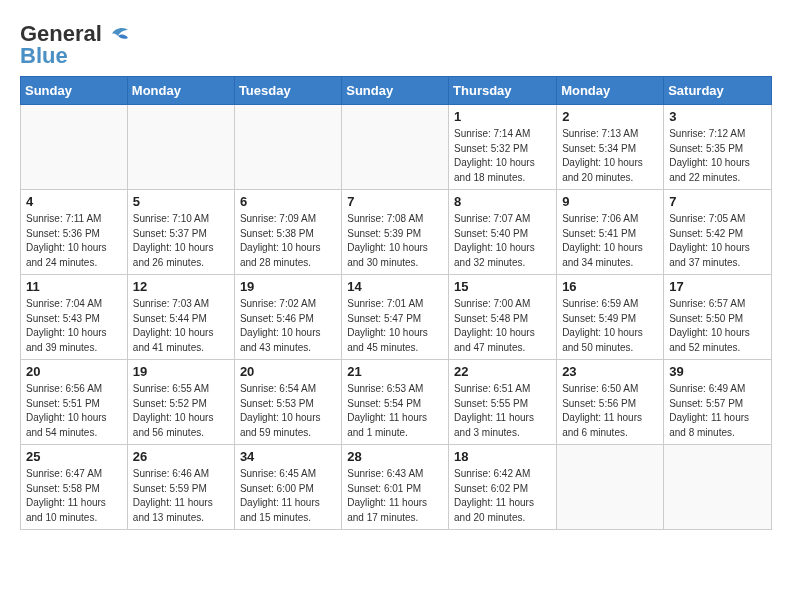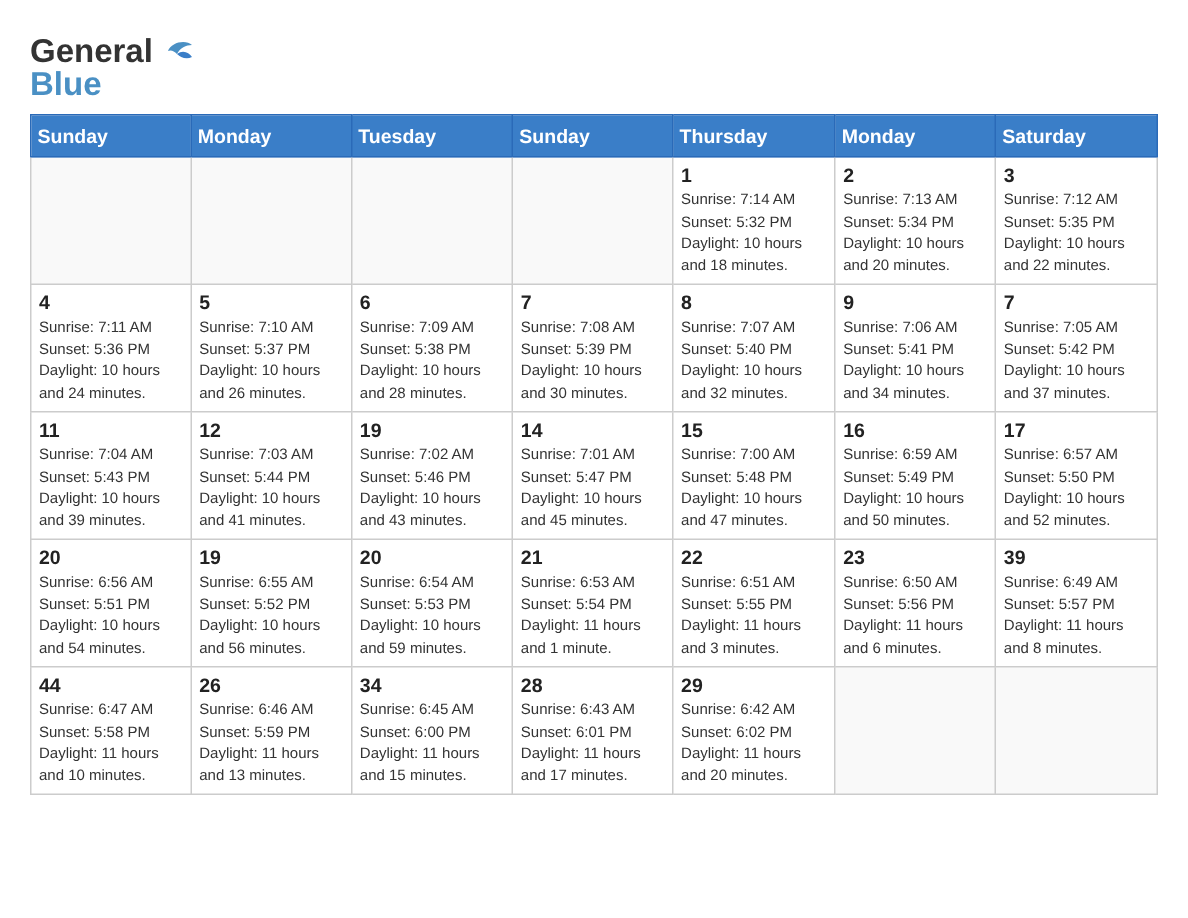--- a/index.html
+++ b/index.html
@@ -226,36 +226,36 @@
           <span class="day-num">23</span>
           <div class="day-info">Sunrise: 6:50 AM<br>Sunset: 5:56 PM<br>Daylight: 11 hours<br>and 6 minutes.</div>
         </td>
         <td>
           <span class="day-num">39</span>
           <div class="day-info">Sunrise: 6:49 AM<br>Sunset: 5:57 PM<br>Daylight: 11 hours<br>and 8 minutes.</div>
         </td>
       </tr>
       <tr>
         <td>
-          <span class="day-num">44</span>
+          <span class="day-num">25</span>
           <div class="day-info">Sunrise: 6:47 AM<br>Sunset: 5:58 PM<br>Daylight: 11 hours<br>and 10 minutes.</div>
         </td>
         <td>
           <span class="day-num">26</span>
           <div class="day-info">Sunrise: 6:46 AM<br>Sunset: 5:59 PM<br>Daylight: 11 hours<br>and 13 minutes.</div>
         </td>
         <td>
           <span class="day-num">34</span>
           <div class="day-info">Sunrise: 6:45 AM<br>Sunset: 6:00 PM<br>Daylight: 11 hours<br>and 15 minutes.</div>
         </td>
         <td>
           <span class="day-num">28</span>
           <div class="day-info">Sunrise: 6:43 AM<br>Sunset: 6:01 PM<br>Daylight: 11 hours<br>and 17 minutes.</div>
         </td>
         <td>
-          <span class="day-num">29</span>
+          <span class="day-num">18</span>
           <div class="day-info">Sunrise: 6:42 AM<br>Sunset: 6:02 PM<br>Daylight: 11 hours<br>and 20 minutes.</div>
         </td>
         <td class="empty"></td>
         <td class="empty"></td>
       </tr>
     </tbody>
 </table>
 
 </body></html>

